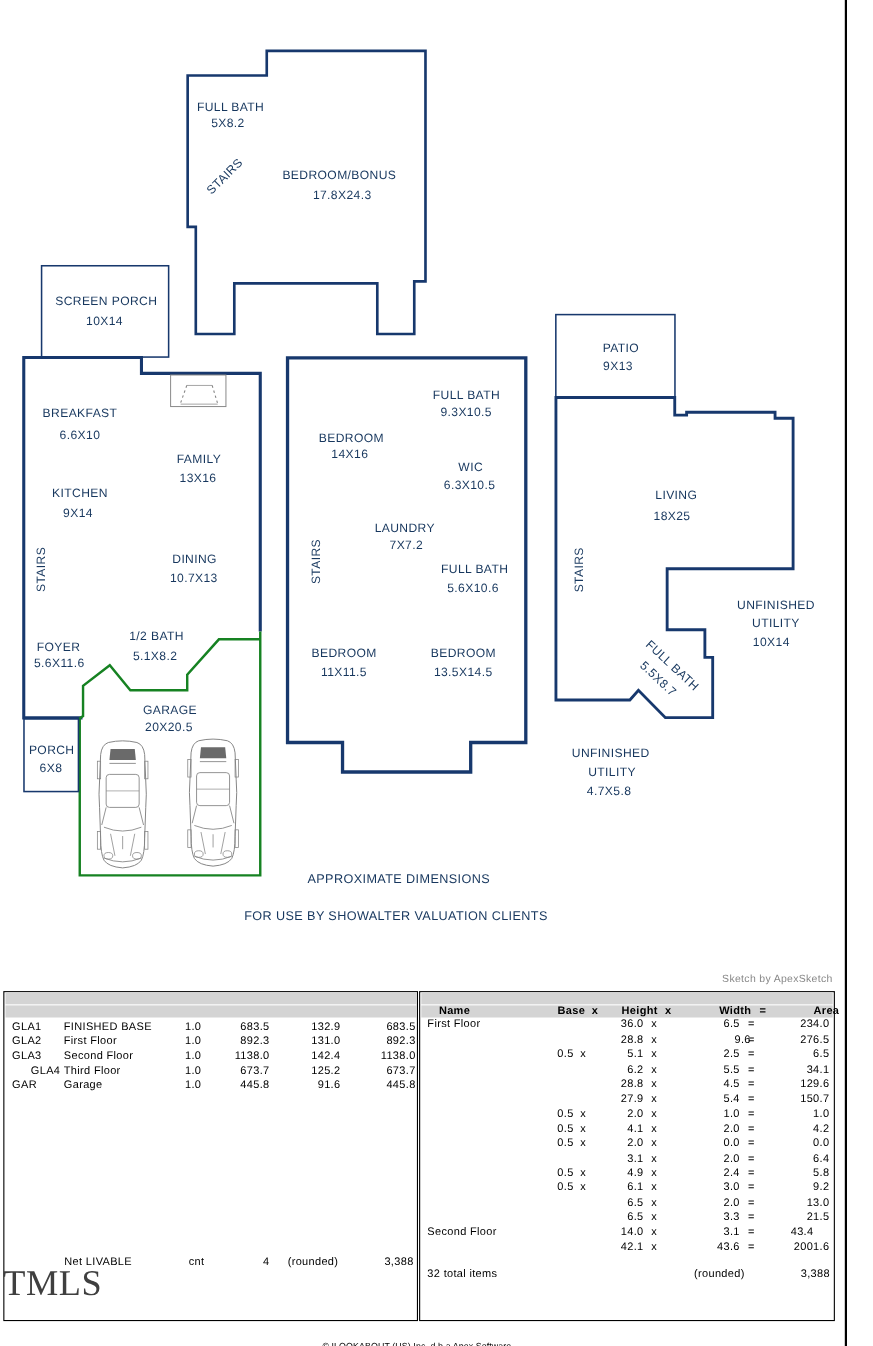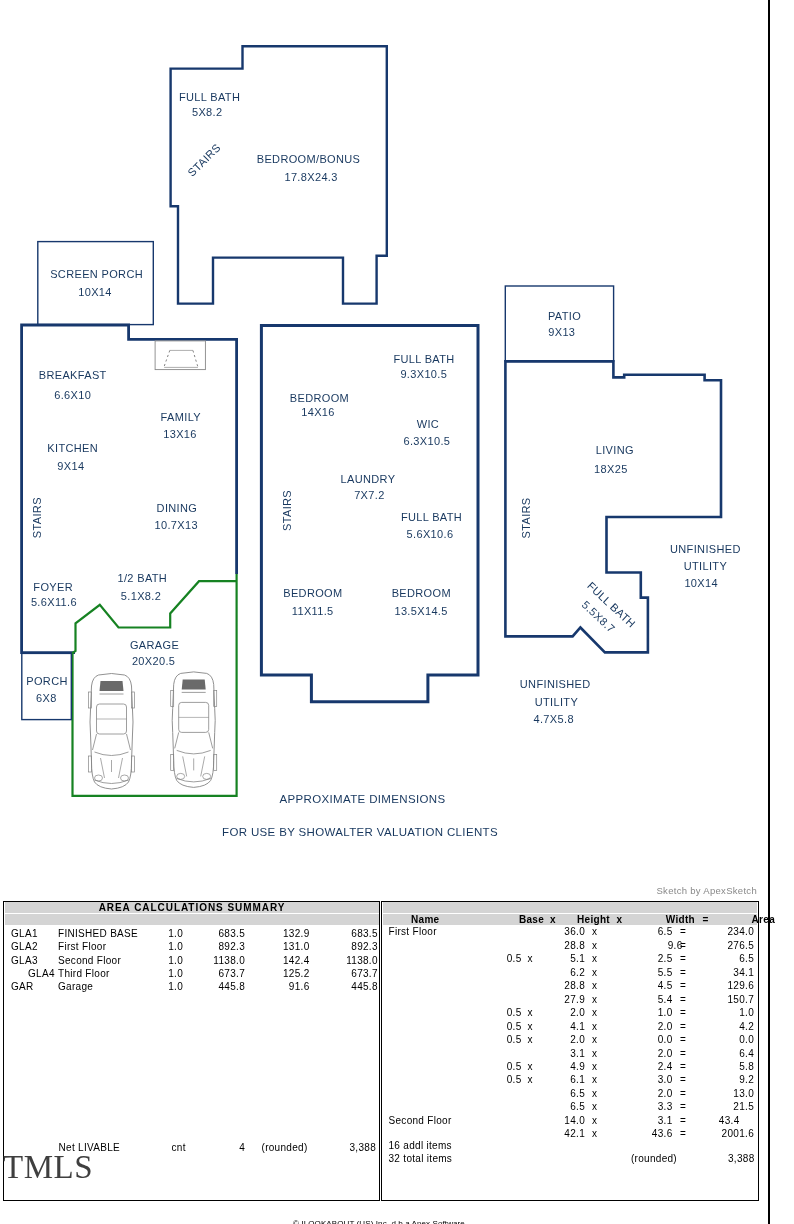--- a/index.html
+++ b/index.html
@@ -114,21 +114,20 @@
 <text transform="translate(598.6,616.7) rotate(43)" x="0" y="4" font-size="11" text-anchor="middle" fill="#17375e">5.5X8.7</text>
 </svg>
 
 <div style="position:absolute;left:767.6px;top:0;width:2.2px;height:1224px;background:#000"></div>
 
 <div style="position:absolute;top:884.5px;left:557px;width:200px;text-align:right;font-size:9.5px;color:#888;letter-spacing:0.3px">Sketch by ApexSketch</div>
 
 <div class="tbl" style="left:3px;top:900.7px;width:377.4px;height:300.3px"></div>
 <div class="band" style="left:4.7px;top:902.3px;width:374.6px;height:10.4px"></div>
 <div class="band" style="left:4.7px;top:914.2px;width:374.6px;height:11px"></div>
-<div class="tr hdr" style="top:901.2px;left:4px;width:376px;text-align:center;font-size:10px;letter-spacing:0.95px">AREA CALCULATIONS SUMMARY</div>
 <div class="tr" style="top:927.0px;left:4px;width:376px">
       <span style="position:absolute;left:7px">GLA1</span>
       <span style="position:absolute;left:54px">FINISHED BASE</span>
       <span style="position:absolute;right:197px">1.0</span>
       <span style="position:absolute;right:135px">683.5</span>
       <span style="position:absolute;right:70.5px">132.9</span>
       <span style="position:absolute;right:2.2px">683.5</span>
     </div>
     <div class="tr" style="top:940.25px;left:4px;width:376px">
       <span style="position:absolute;left:7px">GLA2</span>
@@ -166,21 +165,21 @@
       <span style="position:absolute;left:54.5px">Net LIVABLE</span>
       <span style="position:absolute;left:167.5px">cnt</span>
       <span style="position:absolute;right:135px">4</span>
       <span style="position:absolute;left:257.5px">(rounded)</span>
       <span style="position:absolute;right:4px">3,388</span>
     </div>
 
 <div class="tbl" style="left:381.1px;top:900.7px;width:377.8px;height:300.3px"></div>
 <div class="band" style="left:382.8px;top:902.3px;width:374.3px;height:10.4px"></div>
 <div class="band" style="left:382.8px;top:914.2px;width:374.3px;height:11px"></div>
-<div class="tr hdr" style="top:913.3px;left:405px;width:375px">
+<div class="tr hdr" style="top:913.3px;left:393px;width:375px">
  <span style="position:absolute;left:6px">Name</span>
  <span style="position:absolute;right:236px">Base</span>
  <span style="position:absolute;left:145px">x</span>
  <span style="position:absolute;right:170px">Height</span>
  <span style="position:absolute;left:211.5px">x</span>
  <span style="position:absolute;right:85px">Width</span>
  <span style="position:absolute;left:297.5px">=</span>
  <span style="position:absolute;right:5px">Area</span>
 </div>
 <div class="tr" style="top:925.1999999999999px;left:382.5px;width:375px">
@@ -302,23 +301,20 @@
       <span style="position:absolute;left:297.5px">=</span>
       <span style="position:absolute;right:18px">43.4</span>
     </div>
     <div class="tr" style="top:1127.4000000000003px;left:382.5px;width:375px">
       <span style="position:absolute;right:172.5px">42.1</span>
       <span style="position:absolute;left:209.5px">x</span>
       <span style="position:absolute;right:85px">43.6</span>
       <span style="position:absolute;left:297.5px">=</span>
       <span style="position:absolute;right:3.5px">2001.6</span>
     </div>
-<div class="tr" style="top:1139.2px;left:382.5px;width:375px">
-      <span style="position:absolute;left:6px">16 addl items</span>
-    </div>
     <div class="tr" style="top:1151.8px;left:382.5px;width:375px">
       <span style="position:absolute;left:6px">32 total items</span>
       <span style="position:absolute;right:80.5px">(rounded)</span>
       <span style="position:absolute;right:3px">3,388</span>
     </div>
 
 <div style="position:absolute;left:3px;top:1150.5px;font-family:'Liberation Serif',serif;font-size:33px;line-height:33px;color:#3f3f3f;letter-spacing:0.5px">TMLS</div>
 
 <div style="position:absolute;left:0;top:1219.4px;width:758px;text-align:center;font-size:8px;letter-spacing:0.1px;color:#000">© ILOOKABOUT (US) Inc. d.b.a Apex Software</div>
 </div>

